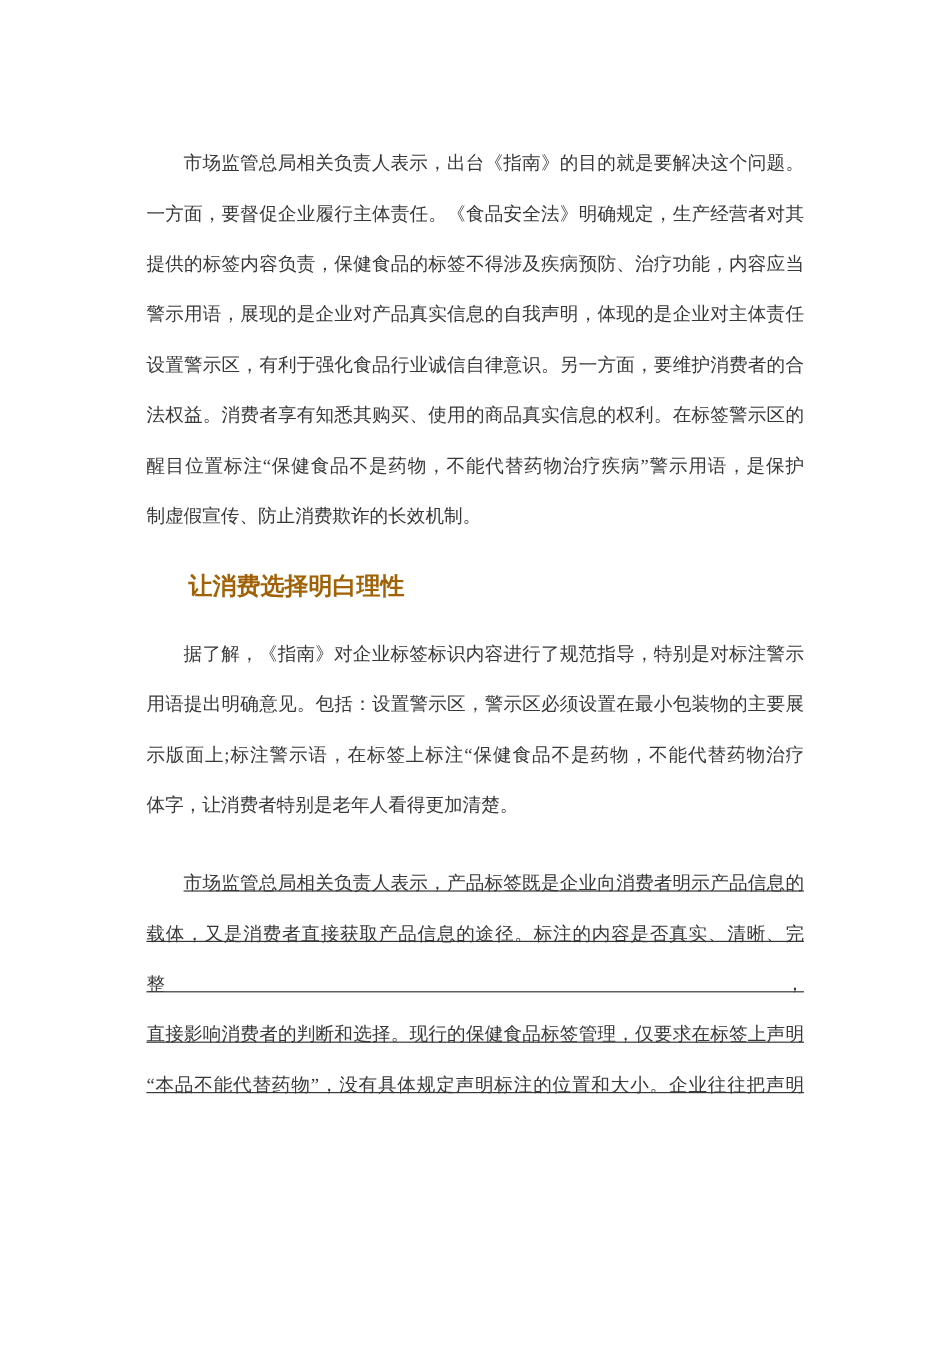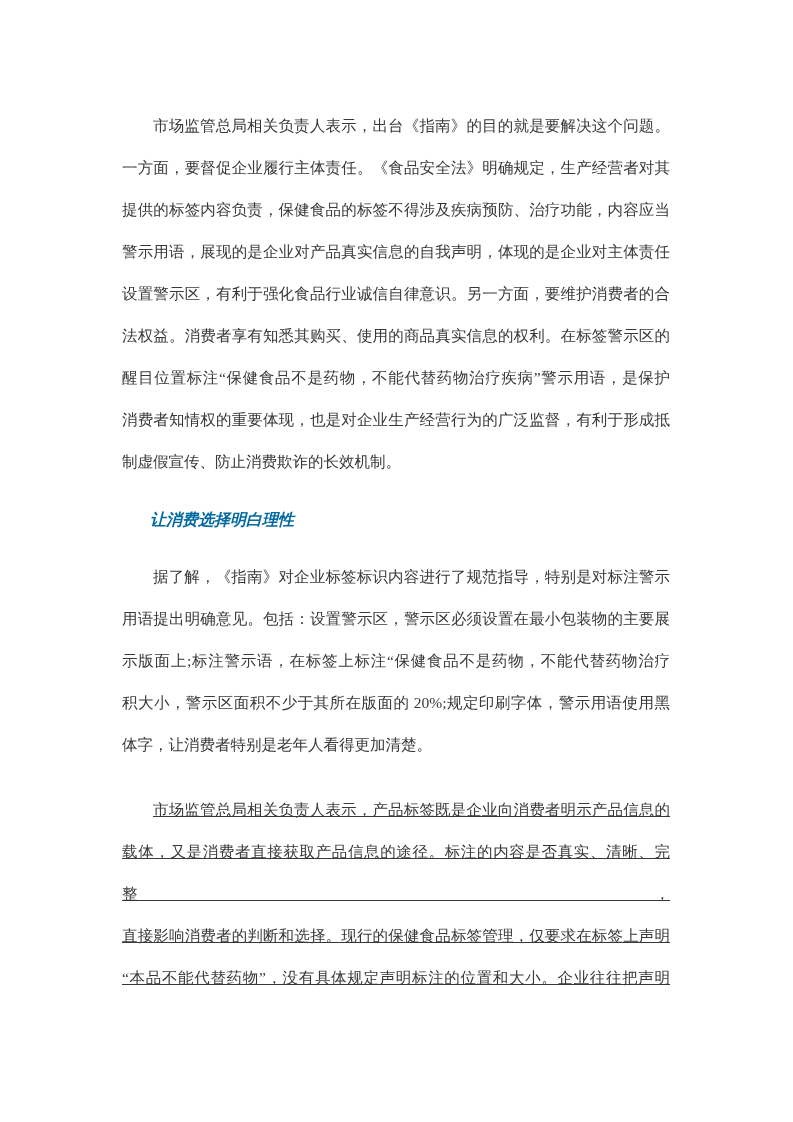--- a/index.html
+++ b/index.html
@@ -4,21 +4,21 @@
 <style>
   html, body {
     margin: 0;
     padding: 0;
     background: #ffffff;
   }
   .page {
     position: relative;
     width: 793px;
     height: 1046px;
-    margin: 1px auto;
+    margin: 12px auto;
     background: #ffffff;
     box-sizing: border-box;
     padding: 104px 123px 40px 122px;
     overflow: hidden;
     font-family: "Liberation Serif", "DejaVu Serif", serif;
     color: #383838;
   }
   .para {
     margin: 0;
     font-size: 15.5px;
@@ -36,52 +36,49 @@
     word-break: break-all;
   }
   .line.first {
     text-indent: 2em;
   }
   .line.para-end {
     text-align-last: left;
   }
   .heading {
     margin: 16px 0 15px 0;
-    font-size: 16px;
+    font-size: 20px;
     font-weight: bold;
     line-height: 42px;
     text-indent: 1.75em;
-    color: #0369a1;
-    font-style: italic;
+    color: #a16207;
   }
 </style>
 </head>
 <body>
 
 <div class="page">
 
   <section class="para">
     <p class="line first">市场监管总局相关负责人表示，出台《指南》的目的就是要解决这个问题。</p>
     <p class="line">一方面，要督促企业履行主体责任。《食品安全法》明确规定，生产经营者对其</p>
     <p class="line">提供的标签内容负责，保健食品的标签不得涉及疾病预防、治疗功能，内容应当</p>
     <p class="line">警示用语，展现的是企业对产品真实信息的自我声明，体现的是企业对主体责任</p>
     <p class="line">设置警示区，有利于强化食品行业诚信自律意识。另一方面，要维护消费者的合</p>
     <p class="line">法权益。消费者享有知悉其购买、使用的商品真实信息的权利。在标签警示区的</p>
     <p class="line">醒目位置标注“保健食品不是药物，不能代替药物治疗疾病”警示用语，是保护</p>
-    <p class="line">消费者知情权的重要体现，也是对企业生产经营行为的广泛监督，有利于形成抵</p>
     <p class="line para-end">制虚假宣传、防止消费欺诈的长效机制。</p>
   </section>
 
   <h2 class="heading">让消费选择明白理性</h2>
 
   <section class="para">
     <p class="line first">据了解，《指南》对企业标签标识内容进行了规范指导，特别是对标注警示</p>
     <p class="line">用语提出明确意见。包括：设置警示区，警示区必须设置在最小包装物的主要展</p>
     <p class="line">示版面上;标注警示语，在标签上标注“保健食品不是药物，不能代替药物治疗</p>
-    <p class="line">积大小，警示区面积不少于其所在版面的 20%;规定印刷字体，警示用语使用黑</p>
     <p class="line para-end">体字，让消费者特别是老年人看得更加清楚。</p>
   </section>
 
   <section class="para para-gap">
     <p class="line first">市场监管总局相关负责人表示，产品标签既是企业向消费者明示产品信息的</p>
     <p class="line">载体，又是消费者直接获取产品信息的途径。标注的内容是否真实、清晰、完整，</p>
     <p class="line">直接影响消费者的判断和选择。现行的保健食品标签管理，仅要求在标签上声明</p>
     <p class="line">“本品不能代替药物”，没有具体规定声明标注的位置和大小。企业往往把声明</p>
   </section>
 

